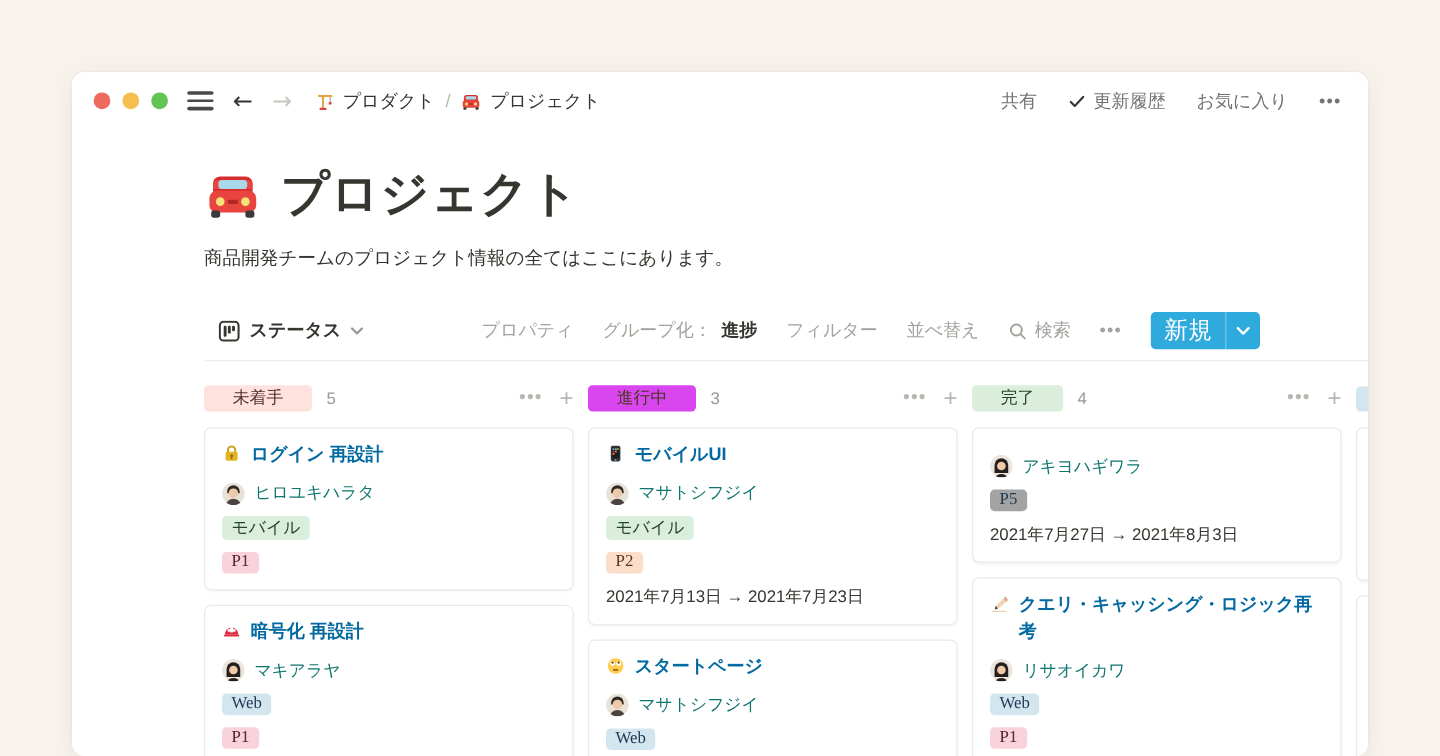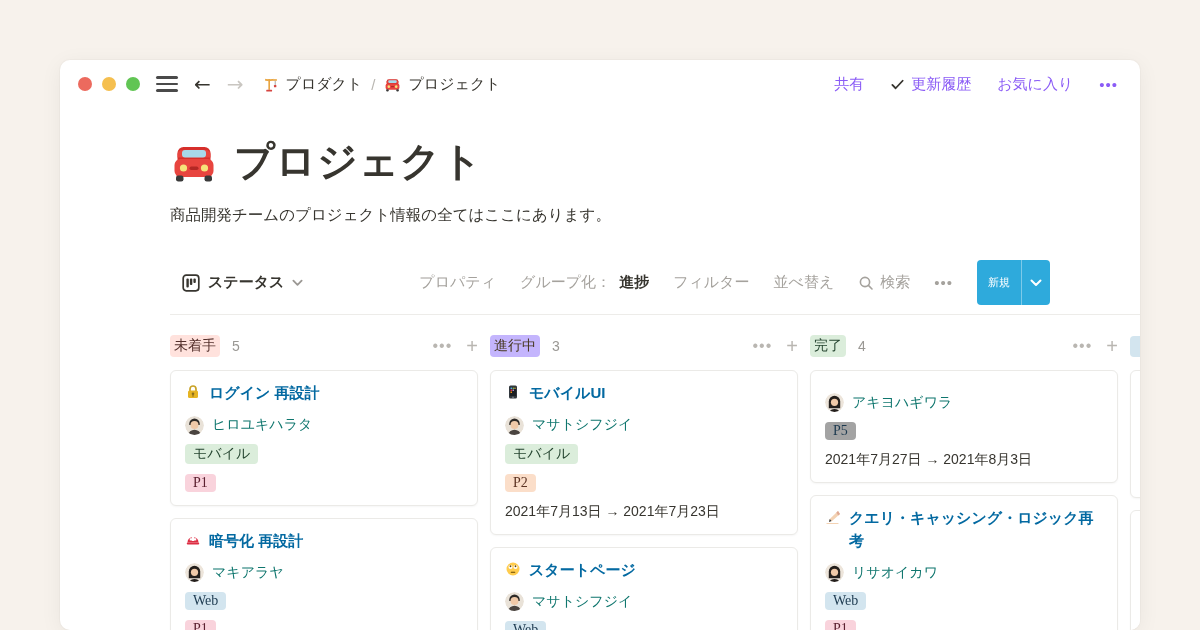--- a/index.html
+++ b/index.html
@@ -13,46 +13,46 @@
   .lights { display:flex; gap:10px; margin-left:4px; }
   .light { width:14px; height:14px; border-radius:50%; }
   .menu-icon { margin-left:16px; width:22px; display:flex; flex-direction:column; gap:4px; cursor:pointer; }
   .menu-icon span { height:2.5px; background:#4a4a4a; border-radius:2px; }
   .nav-arrow { font-size:20px; color:#37352F; margin-left:16px; line-height:1; cursor:pointer; font-family:"DejaVu Sans",sans-serif; }
   .nav-arrow.disabled { color:#C9C6C1; }
   .breadcrumb { display:flex; align-items:center; gap:7px; margin-left:18px; font-size:15px; color:#37352F; }
   .crumb { display:flex; align-items:center; gap:7px; cursor:pointer; }
   .crumb-sep { color:#B9B6B1; margin:0 2px; }
   .topbar-spacer { flex:1; }
-  .topbar-actions { display:flex; align-items:center; gap:26px; font-size:15px; color:#8b5cf6; }
+  .topbar-actions { display:flex; align-items:center; gap:26px; font-size:15px; color:#737373; }
   .topbar-action { display:flex; align-items:center; gap:6px; cursor:pointer; white-space:nowrap; }
   
   .content { padding-left:110px; }
   .title-row { margin-top:26px; display:flex; align-items:center; gap:16px; }
   .page-icon { width:48px; height:48px; }
   .page-title { font-size:40px; font-weight:700; color:#37352F; letter-spacing:.5px; }
   .page-desc { margin-top:16px; font-size:15.5px; color:#37352F; }
   
   .toolbar { margin-top:34px; display:flex; align-items:center; width:880px;padding-left:12px; }
   .view-btn { display:flex; align-items:center; gap:8px; font-size:15px; font-weight:700; color:#37352F; cursor:pointer; }
   .toolbar-right { margin-left:auto; display:flex; align-items:center; gap:24px; font-size:15px; color:#A5A29D; }
   .tb-item { cursor:pointer; display:flex; align-items:center; gap:6px; white-space:nowrap; }
   .tb-group { display:flex; align-items:center; gap:8px; }
   .tb-group-value { color:#37352F; font-weight:700; cursor:pointer; }
   .dots { letter-spacing:1px; font-size:15px; }
   .new-btn { display:flex; align-items:stretch; background:#2EAADC; border-radius:4px; overflow:hidden;
-             color:#fff; font-size:11px; cursor:pointer; height:45px; }
+             color:#fff; font-size:20px; cursor:pointer; height:31px; }
   .new-btn-label { display:flex; align-items:center; padding:0 11px; }
   .new-btn-chev { display:flex; align-items:center; padding:0 8px; border-left:1px solid rgba(255,255,255,.38); }
   .divider { margin-top:9px; height:1px; width:970px; background:#EDECE9; }
   
   .board { margin-top:11px; display:flex; gap:12px; align-items:flex-start; }
   .column { width:308px; flex:0 0 308px; }
   .col-head { display:flex; align-items:center; height:40px; }
-  .col-pill { font-size:14px; padding:2px 4px; border-radius:4px; white-space:nowrap; }
+  .col-pill { font-size:14px; padding:2px 24px; border-radius:4px; white-space:nowrap; }
   .col-count { margin-left:12px; font-size:14px; color:#9A9894; }
   .col-tools { margin-left:auto; display:flex; align-items:center; gap:14px; color:#B9B6B1; }
   .col-tool { cursor:pointer; font-size:16px; line-height:1; }
   .col-plus { font-size:20px; }
   .cards { display:flex; flex-direction:column; gap:12px; margin-top:4px; }
   .card { background:#fff; border:1px solid #EBEAE7; border-radius:6px; padding:11px 14px 13px;
           box-shadow:0 1px 2px rgba(15,15,15,.04); cursor:pointer; }
   .card-title { display:flex; align-items:flex-start; gap:8px; font-size:15px; font-weight:700;
                 color:#0369a1; line-height:1.5; }
   .card-title .ic { flex:0 0 auto; margin-top:2px; }
@@ -263,21 +263,21 @@
                   </span>
                   <span>マキアラヤ</span>
                 </div>
                 <div class="tag-row"><span class="tag" style="background: rgb(211, 229, 239); color: rgb(29, 58, 80);">Web</span></div>
                 <div class="tag-row"><span class="tag" style="background: rgb(249, 211, 220); color: rgb(91, 33, 48);">P1</span></div>
               </div>
             </div>
           </div>
           <div class="column">
             <div class="col-head">
-              <span class="col-pill" style="background: #c4b5fd; color: rgb(70, 55, 30);">進行中</span>
+              <span class="col-pill" style="background: #d946ef; color: rgb(70, 55, 30);">進行中</span>
               <span class="col-count">3</span>
               <span class="col-tools">
                 <span class="col-tool dots">•••</span>
                 <span class="col-tool col-plus">+</span>
               </span>
             </div>
             <div class="cards">
               <div class="card">
                 <div class="card-title">
                   <span class="ic">

